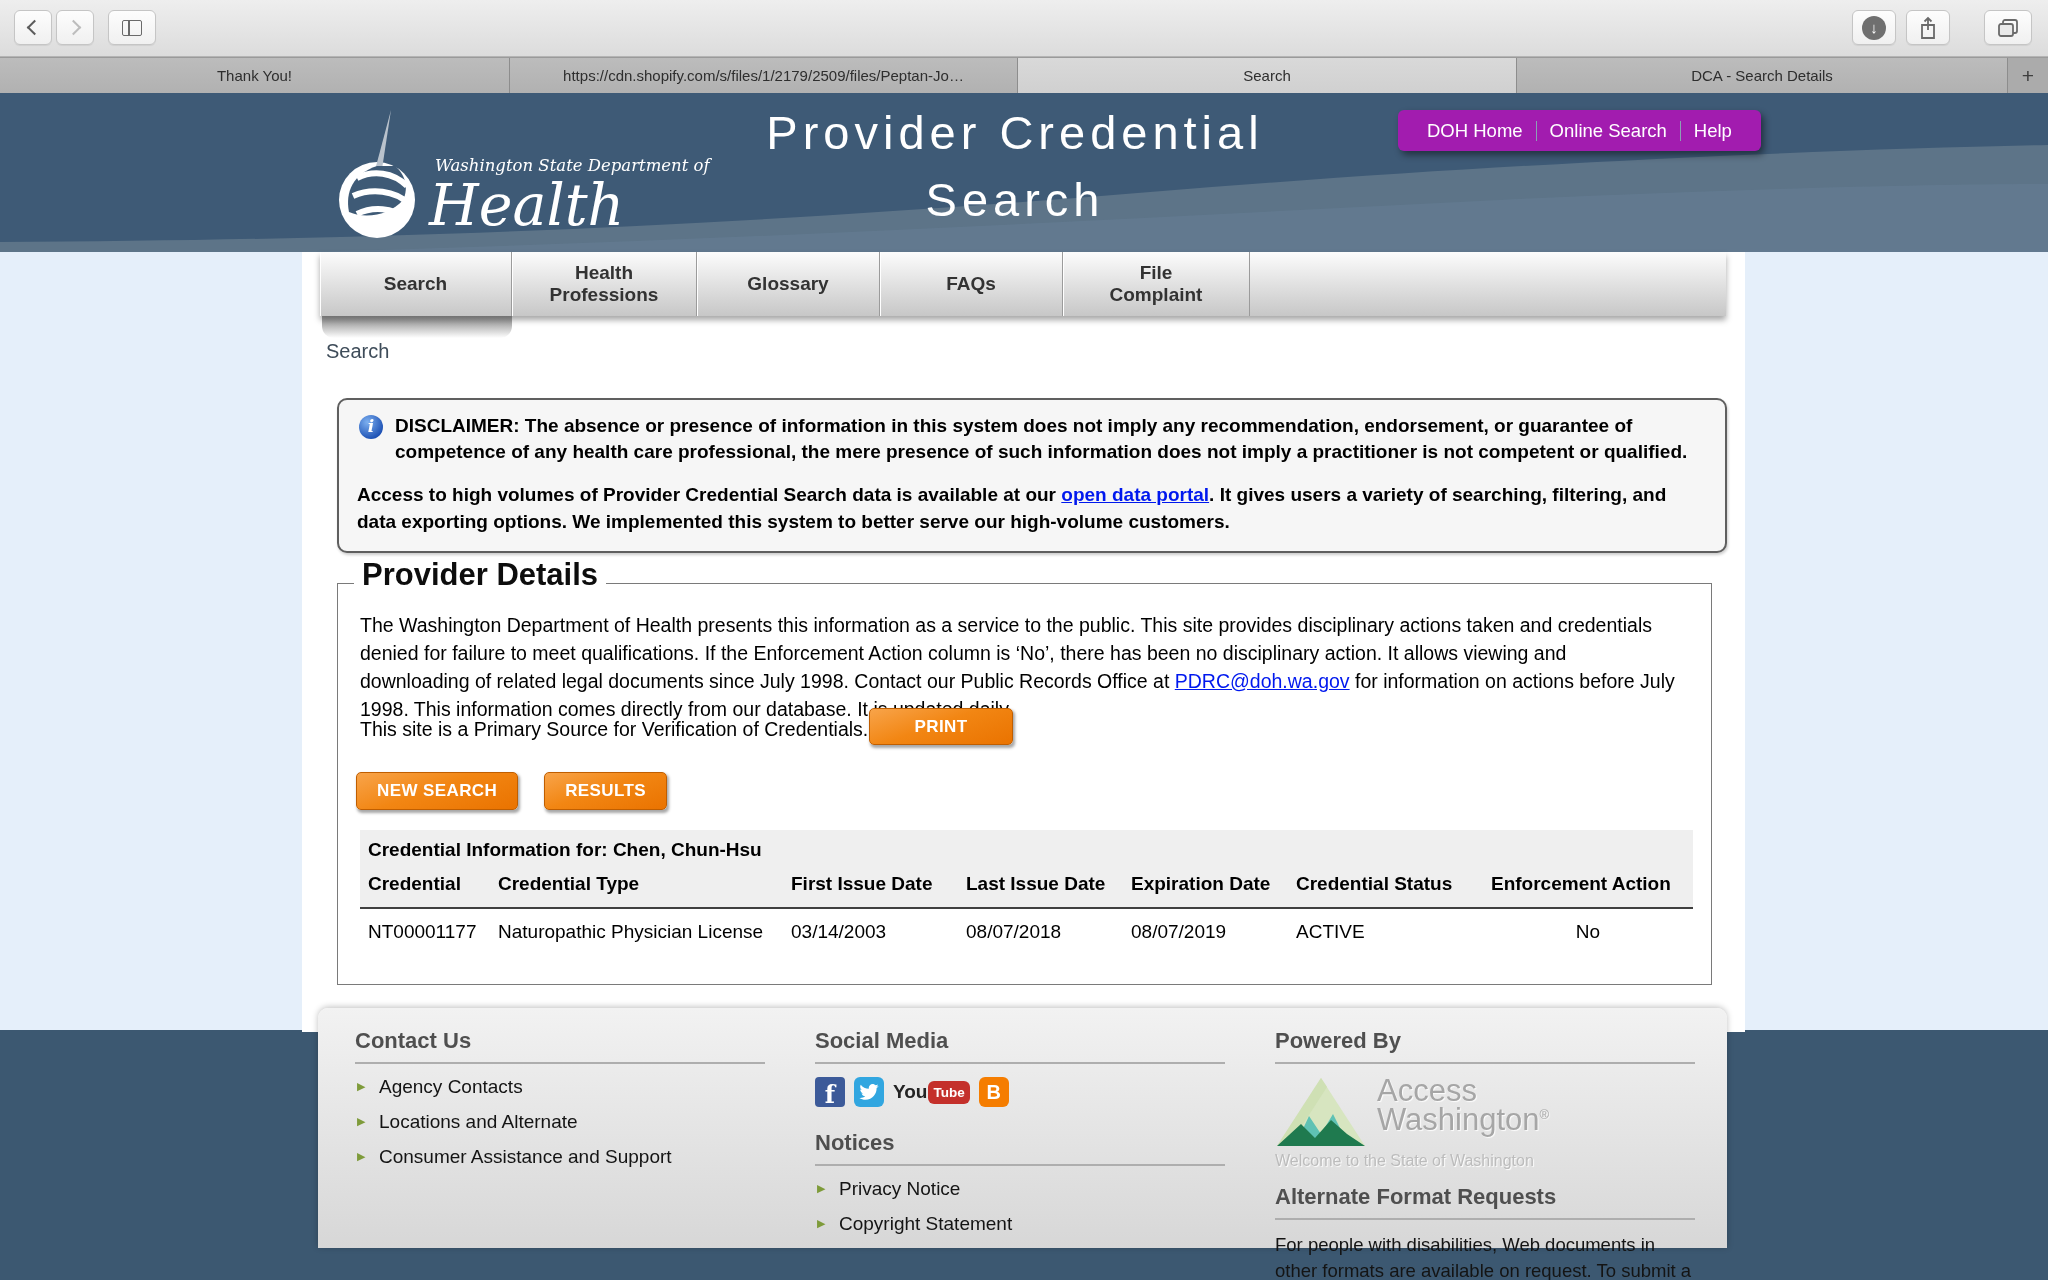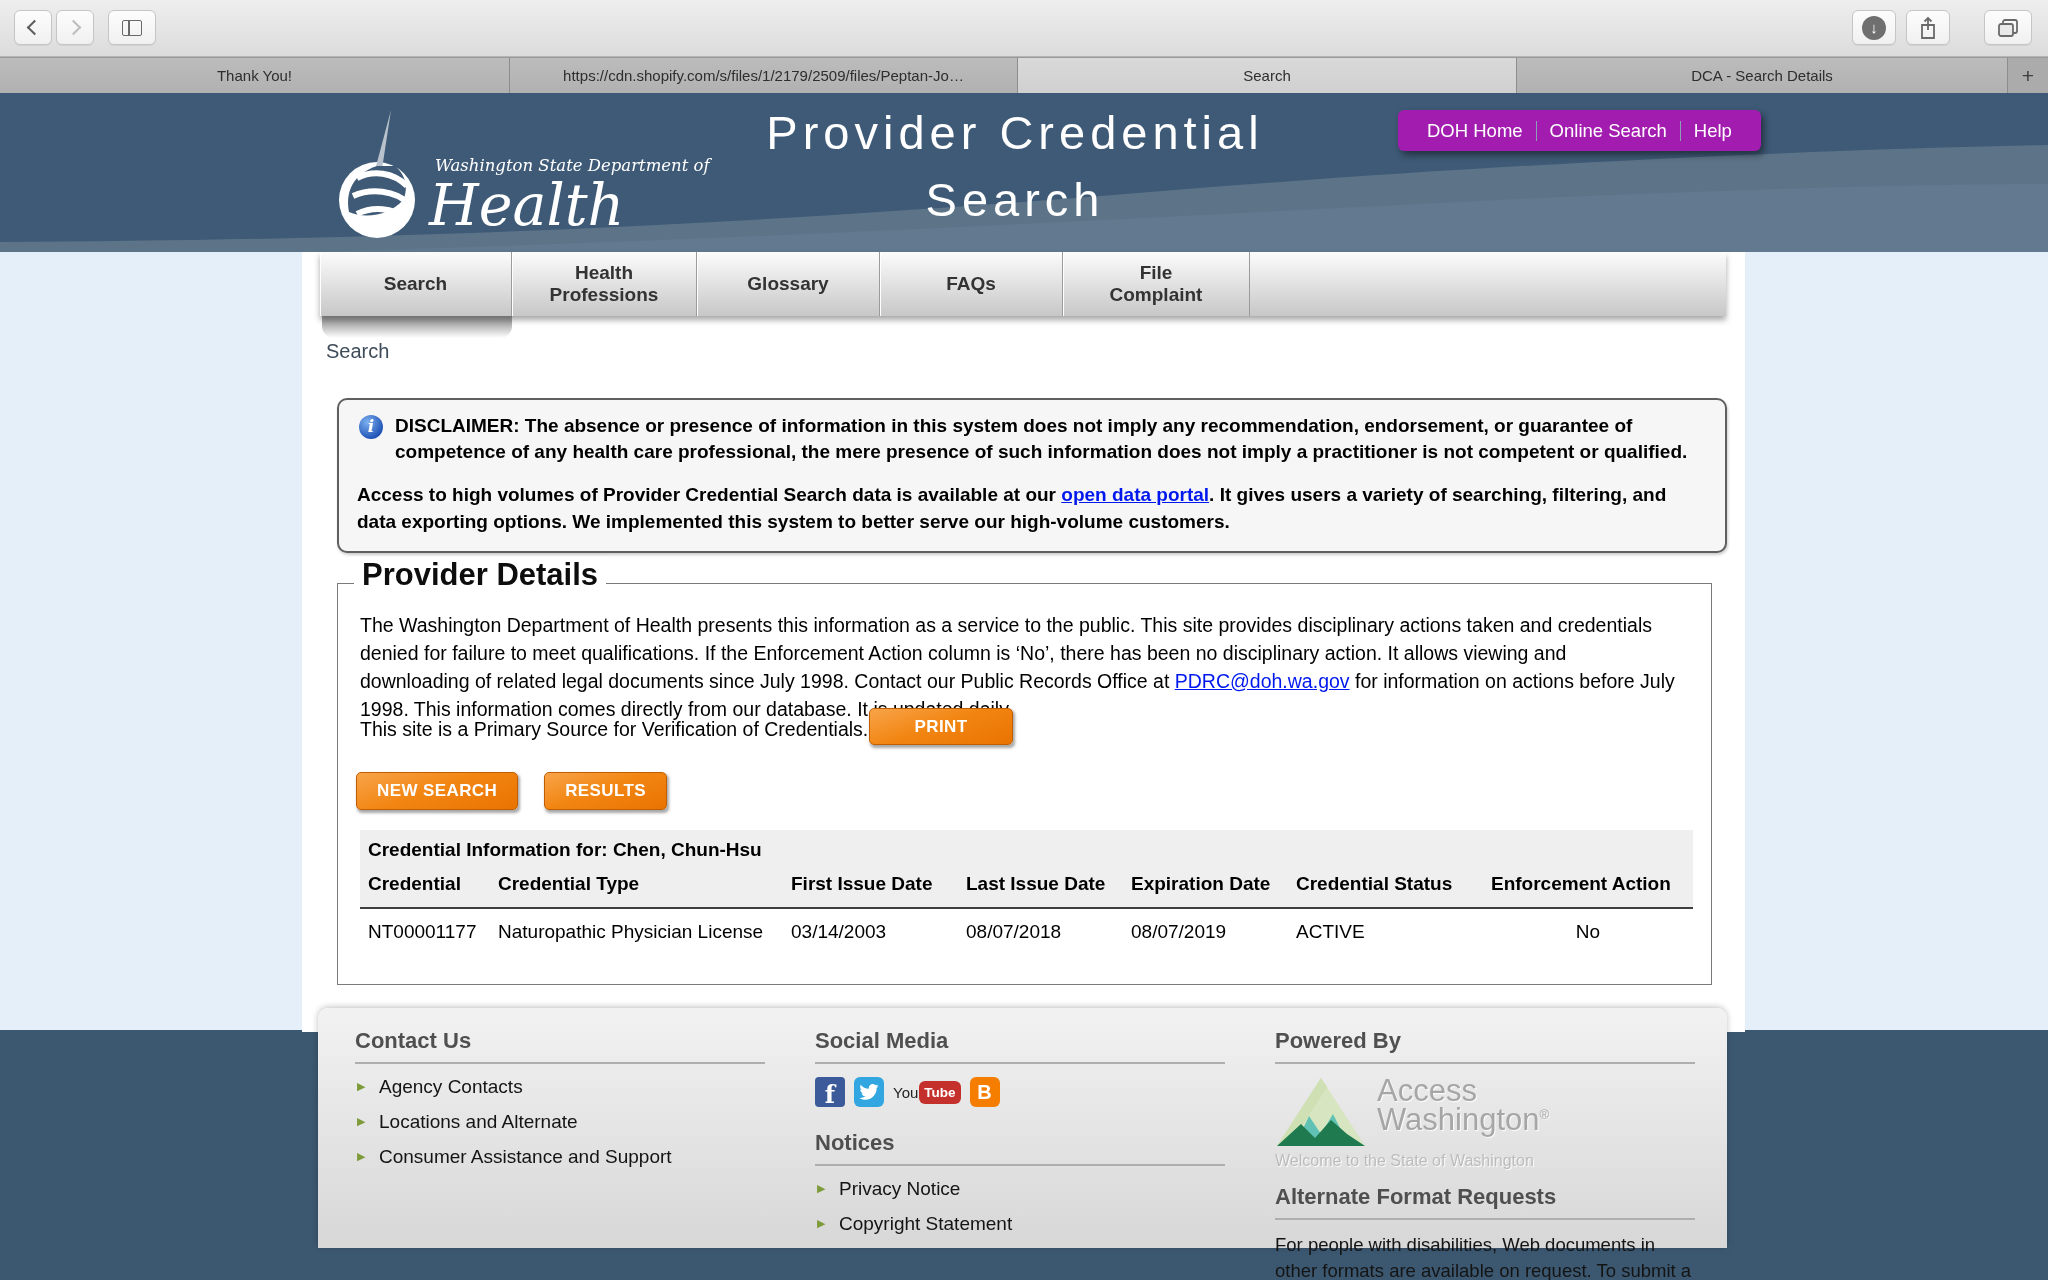--- a/index.html
+++ b/index.html
@@ -128,21 +128,21 @@
                border-bottom:2px solid #aeaeae; margin-bottom:12px; }
   .f-item { font-size:19px; color:#141414; margin:9px 0 13px 0; padding-left:24px; position:relative; cursor:pointer; }
   .f-item::before { content:"▶"; position:absolute; left:2px; top:4px; font-size:11px; color:#7e9b3a; }
   .social-row { display:flex; align-items:center; gap:9px; margin:6px 0 22px 0; height:32px; }
   .ic-fb { width:30px; height:30px; background:#3c5a99; border-radius:4px; color:#fff; font-weight:bold;
            font-family:"DejaVu Serif", serif; font-size:24px; display:flex; align-items:flex-end;
            justify-content:center; line-height:.95; overflow:hidden; cursor:pointer; }
   .ic-tw { width:30px; height:30px; background:#31a6e0; border-radius:6px; display:flex; align-items:center;
            justify-content:center; cursor:pointer; }
   .ic-yt { display:flex; align-items:center; gap:1px; cursor:pointer; }
-  .ic-yt .you { font-weight:normal; font-size:15px; color:#232323; }
+  .ic-yt .you { font-weight:bold; font-size:19px; color:#232323; }
   .ic-yt .tube { background:#c4302b; border-radius:6px; color:#fff; font-weight:bold; font-size:13.5px;
                  padding:4px 5px; }
   .ic-bl { width:30px; height:30px; background:#f57d00; border-radius:6px; color:#fff; font-weight:bold;
            font-size:20px; display:flex; align-items:center; justify-content:center; cursor:pointer; }
   .aw-logo { display:flex; align-items:flex-start; gap:10px; margin:10px 0 4px 0; }
   .aw-text { color:#a6a6a6; font-size:31px; line-height:.95; text-shadow:1px 1px 1px #fdfdfd; }
   .aw-text sup { font-size:13px; }
   .aw-tagline { font-size:16px; color:#bcbcbc; text-shadow:1px 1px 1px #fff; margin:2px 0 14px 0; }
   .alt-text { font-size:18.5px; line-height:1.42; color:#141414; margin-top:10px; }
 </style>

